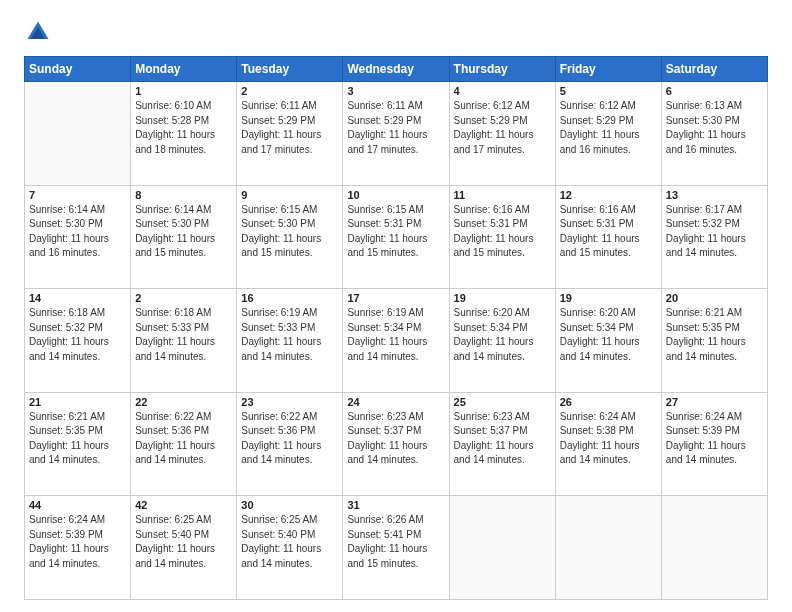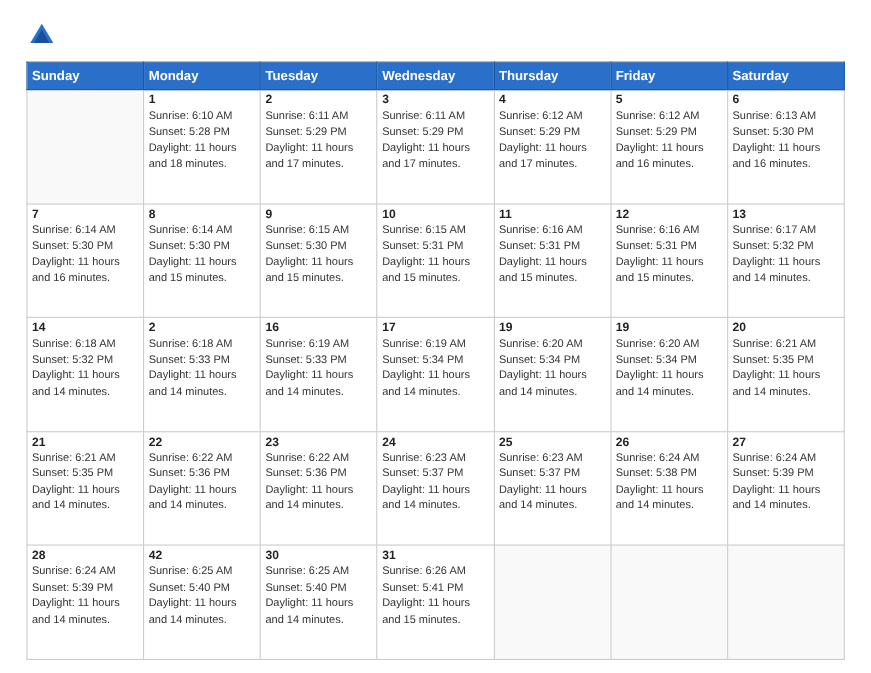--- a/index.html
+++ b/index.html
@@ -241,21 +241,21 @@
             <span class="day-num">26</span>
             <div class="day-info">Sunrise: 6:24 AM<br>Sunset: 5:38 PM<br>Daylight: 11 hours<br>and 14 minutes.</div>
           </td>
           <td>
             <span class="day-num">27</span>
             <div class="day-info">Sunrise: 6:24 AM<br>Sunset: 5:39 PM<br>Daylight: 11 hours<br>and 14 minutes.</div>
           </td>
         </tr>
         <tr>
           <td>
-            <span class="day-num">28</span>
+            <span class="day-num">44</span>
             <div class="day-info">Sunrise: 6:24 AM<br>Sunset: 5:39 PM<br>Daylight: 11 hours<br>and 14 minutes.</div>
           </td>
           <td>
             <span class="day-num">42</span>
             <div class="day-info">Sunrise: 6:25 AM<br>Sunset: 5:40 PM<br>Daylight: 11 hours<br>and 14 minutes.</div>
           </td>
           <td>
             <span class="day-num">30</span>
             <div class="day-info">Sunrise: 6:25 AM<br>Sunset: 5:40 PM<br>Daylight: 11 hours<br>and 14 minutes.</div>
           </td>

